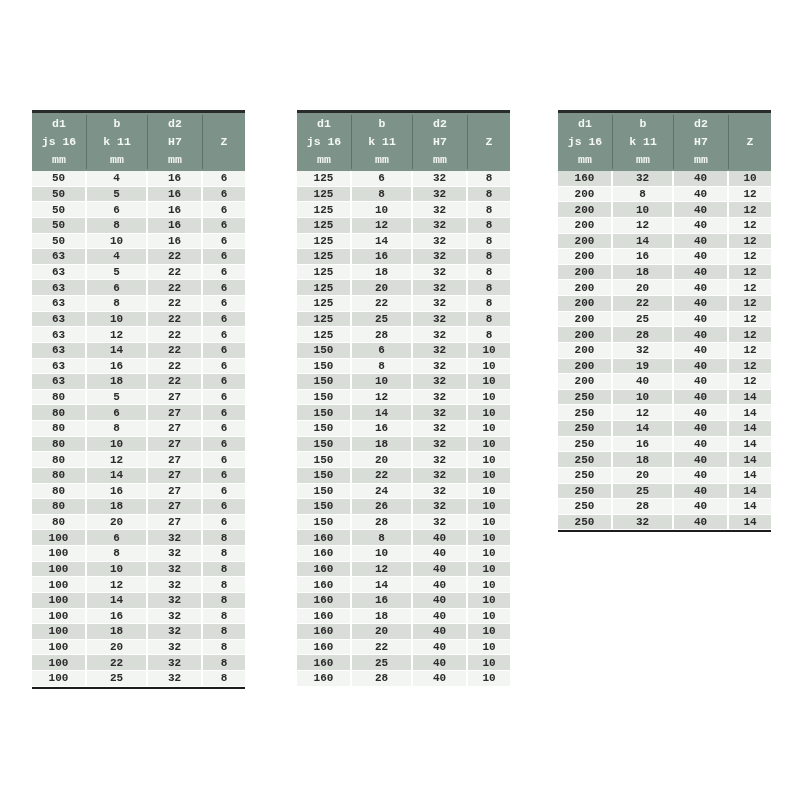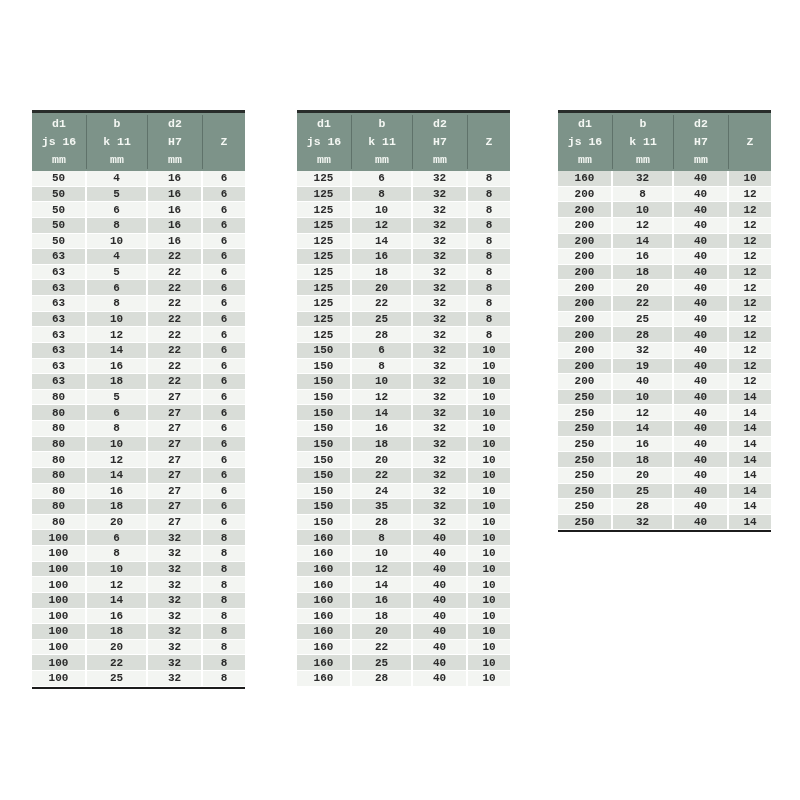--- a/index.html
+++ b/index.html
@@ -450,21 +450,21 @@
           <div class="cell">10</div>
         </div>
         <div class="row shade-light">
           <div class="cell">150</div>
           <div class="cell">24</div>
           <div class="cell">32</div>
           <div class="cell">10</div>
         </div>
         <div class="row shade-dark">
           <div class="cell">150</div>
-          <div class="cell">35</div>
+          <div class="cell">26</div>
           <div class="cell">32</div>
           <div class="cell">10</div>
         </div>
         <div class="row shade-light">
           <div class="cell">150</div>
           <div class="cell">28</div>
           <div class="cell">32</div>
           <div class="cell">10</div>
         </div>
         <div class="row shade-dark">

